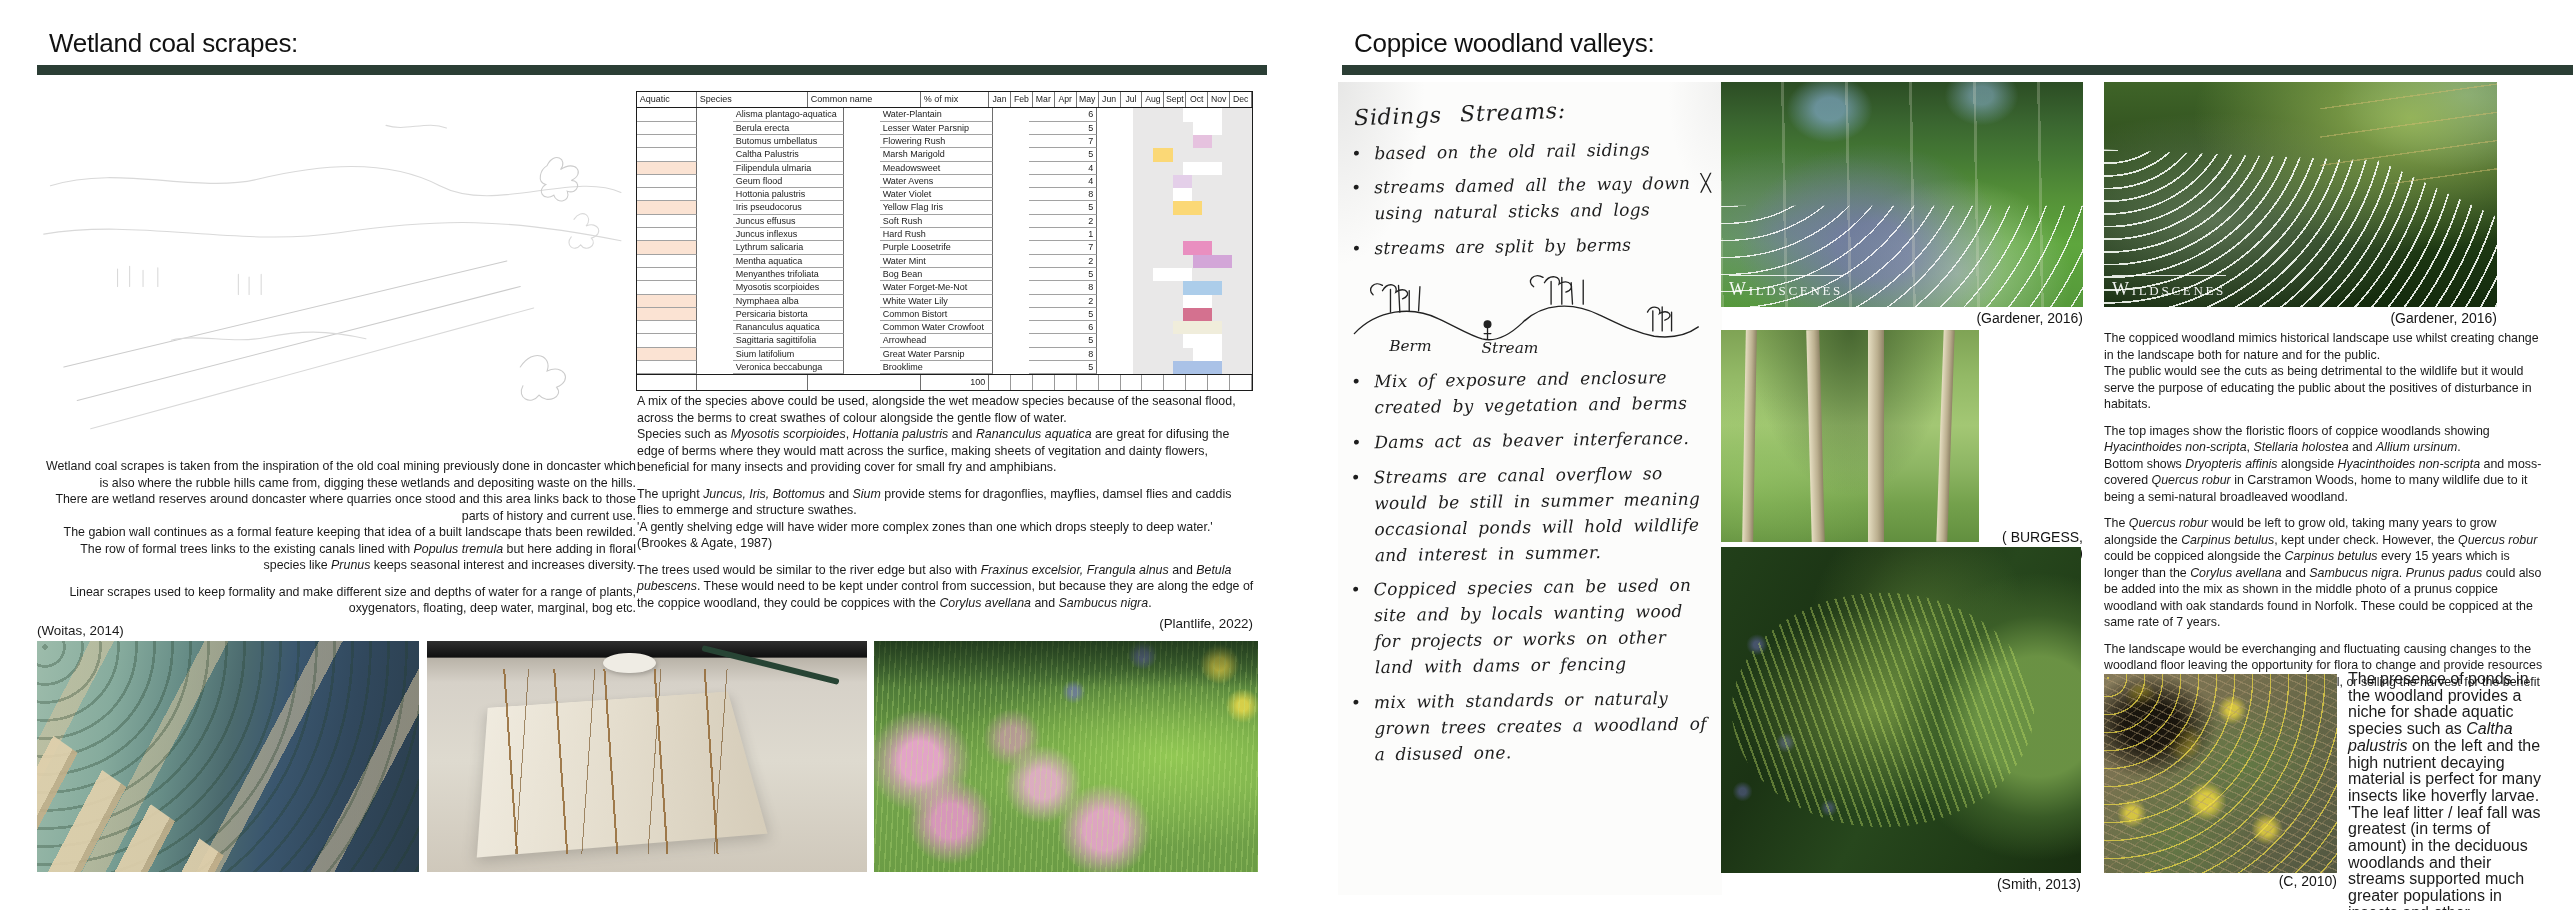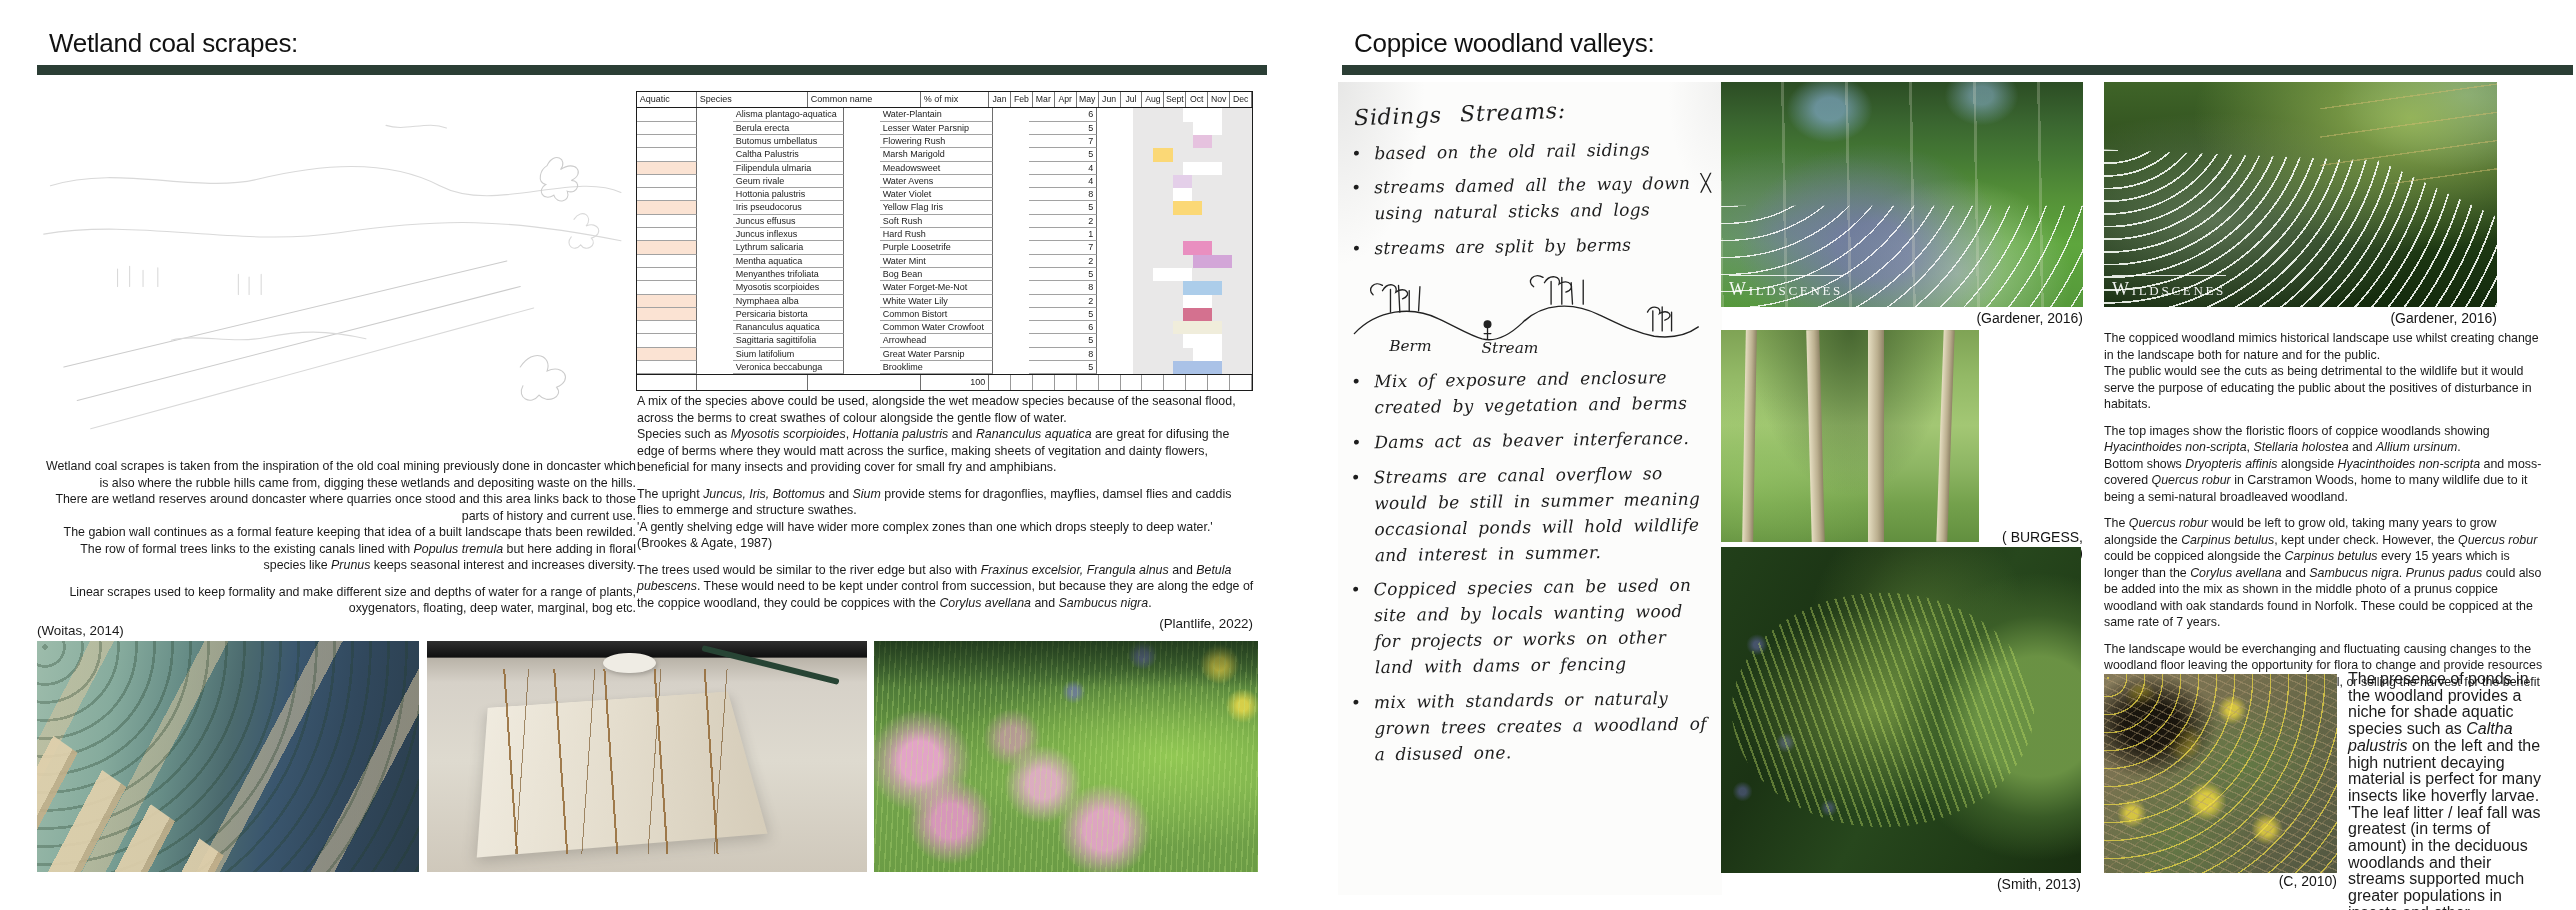--- a/index.html
+++ b/index.html
@@ -236,21 +236,21 @@
         <div class="tc aq aq-hl"></div>
         <div class="tc sp">Filipendula ulmaria</div>
         <div class="tc cn">Meadowsweet</div>
         <div class="tc pct">4</div>
         <div class="mstrip">
           <div class="bloombar" style="left: 41.6667%; width: 33.3333%; background: rgb(255, 255, 255);"></div>
         </div>
       </div>
       <div class="tr body">
         <div class="tc aq"></div>
-        <div class="tc sp">Geum rivale</div>
+        <div class="tc sp">Geum flood</div>
         <div class="tc cn">Water Avens</div>
         <div class="tc pct">4</div>
         <div class="mstrip">
           <div class="bloombar" style="left: 33.3333%; width: 16.6667%; background: rgb(228, 207, 233);"></div>
         </div>
       </div>
       <div class="tr body">
         <div class="tc aq"></div>
         <div class="tc sp">Hottonia palustris</div>
         <div class="tc cn">Water Violet</div>

